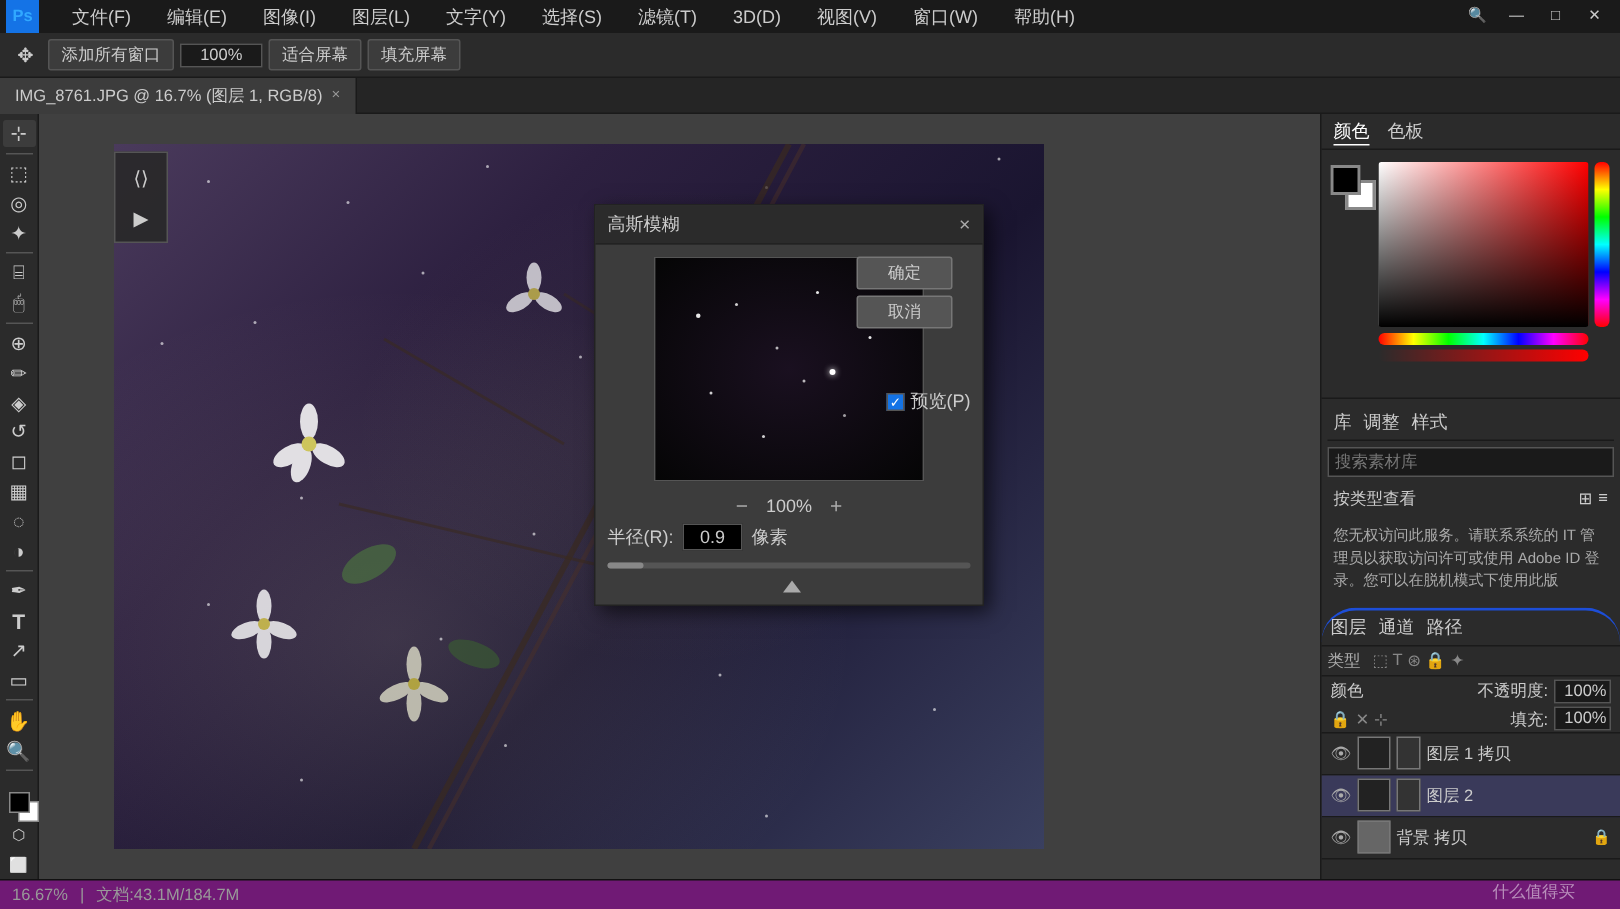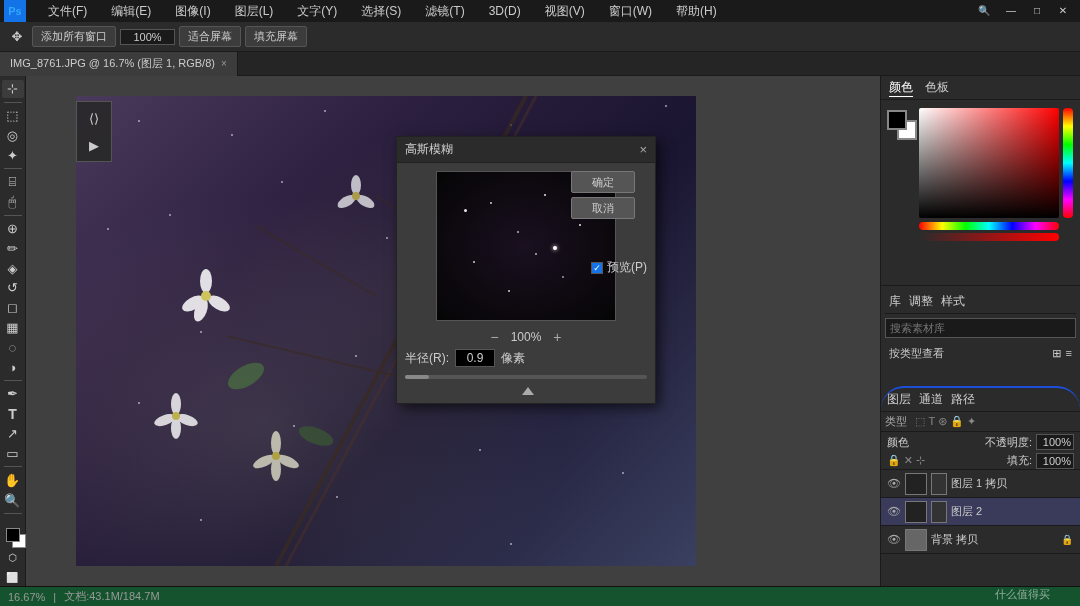--- a/index.html
+++ b/index.html
@@ -78,21 +78,21 @@
     .layers-tabs { height: 20px; display: flex; align-items: center; padding: 0 4px; gap: 8px; font-size: 11px; border-bottom: 1px solid #1a1a1a; color: #aaa; }
     .layers-list { flex: 1; overflow: hidden; }
     .layer-item { height: 28px; display: flex; align-items: center; padding: 0 6px; gap: 4px; border-bottom: 1px solid #1a1a1a; cursor: pointer; }
     .layer-thumb { width: 22px; height: 22px; background: #555; border: 1px solid #777; flex-shrink: 0; }
     .layer-thumb.dark { background: #222; }
     .layer-eye { width: 14px; height: 14px; display: flex; align-items: center; justify-content: center; color: #aaa; font-size: 11px; flex-shrink: 0; }
     .layer-name { font-size: 11px; color: #ccc; flex: 1; }
     .opacity-row { display: flex; align-items: center; gap: 4px; padding: 2px 6px; font-size: 11px; }
 
     
-    #status-bar { width: 100%; height: 20px; background: #14532d; display: flex; align-items: center; padding: 0 8px; font-size: 11px; color: #999; border-top: 1px solid #111; }
+    #status-bar { width: 100%; height: 20px; background: #701a75; display: flex; align-items: center; padding: 0 8px; font-size: 11px; color: #999; border-top: 1px solid #111; }
 
     
     #gaussian-dialog {
       position: absolute; top: 60px; left: 370px; width: 260px;
       background: #3c3c3c; border: 1px solid #222; box-shadow: 4px 4px 12px rgba(0,0,0,0.6);
       z-index: 100;
     }
     #dialog-title { height: 26px; background: #2b2b2b; display: flex; align-items: center; justify-content: space-between; padding: 0 8px; font-size: 12px; color: #ccc; border-bottom: 1px solid #222; }
     #dialog-title .close-btn { cursor: pointer; color: #aaa; font-size: 13px; }
     #dialog-body { padding: 8px; }
@@ -393,20 +393,21 @@
       <input class="search-box" type="text" placeholder="搜索素材库" style="">
 
       <div style="height:22px;display:flex;align-items:center;padding:0 4px;font-size:11px;color:#ccc;justify-content:space-between;">
         <span>按类型查看</span>
         <div style="display:flex;gap:4px;">
           <span>⊞</span>
           <span>≡</span>
         </div>
       </div>
 
+      <div class="library-msg" style="font-size:10px;color:#aaa;padding:6px 4px;line-height:1.5;">您无权访问此服务。请联系系统的 IT 管理员以获取访问许可或使用 Adobe ID 登录。您可以在脱机模式下使用此版</div>
 
     </div>
 
     <div id="layers-panel">
       <div class="layers-header">
         <span>图层</span>
         <span>通道</span>
         <span>路径</span>
       </div>
 

